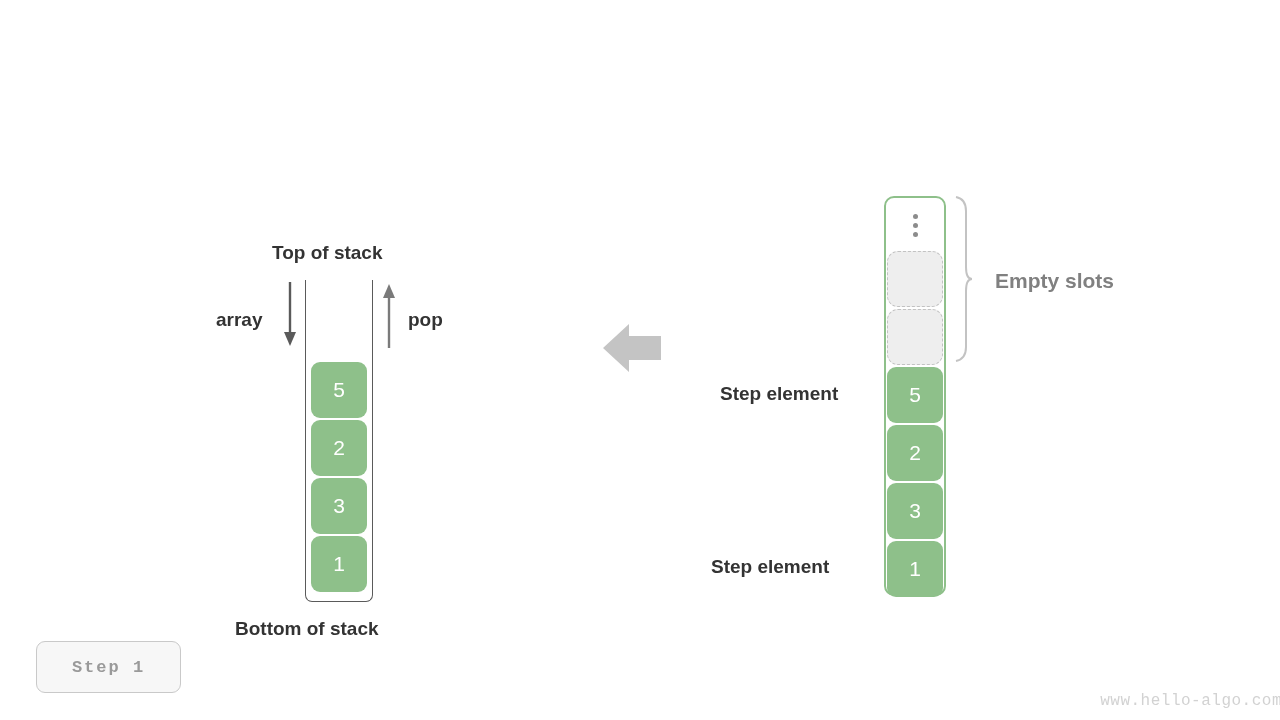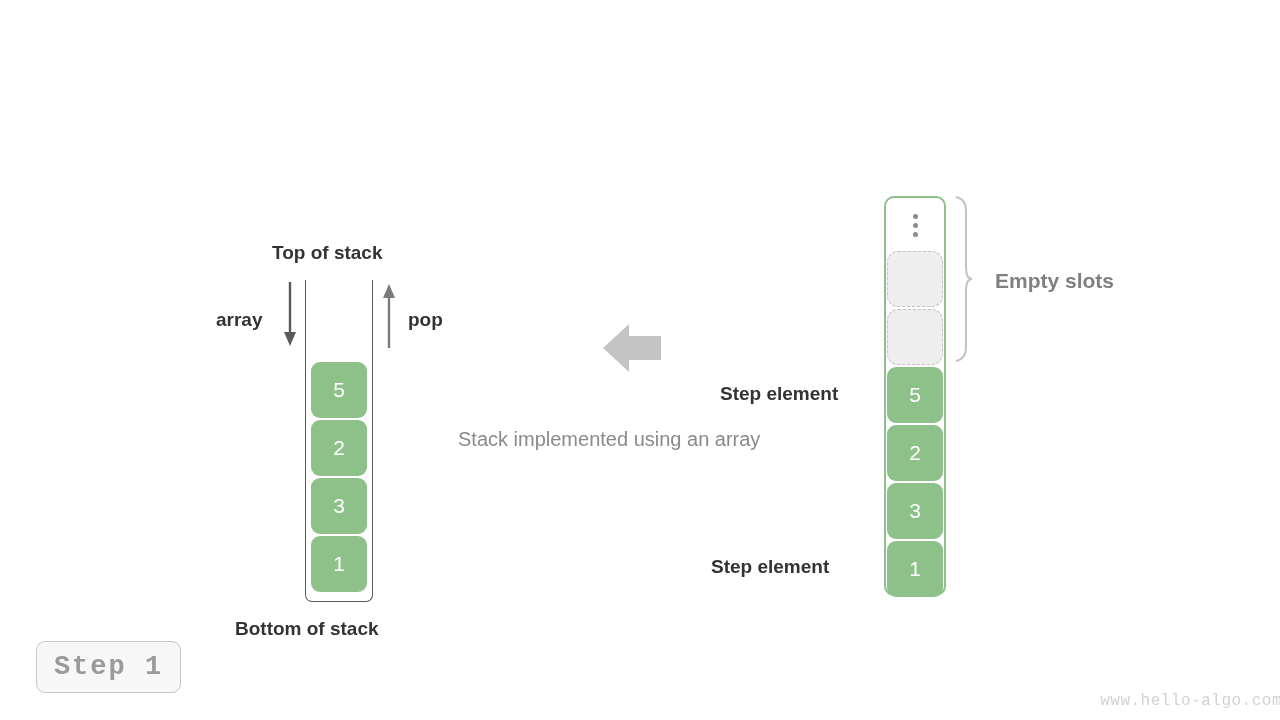--- a/index.html
+++ b/index.html
@@ -148,21 +148,21 @@
     background: #f7f7f7;
     border: 1.4px solid #c9c9c9;
     border-radius: 9px;
     box-sizing: border-box;
     display: flex;
     align-items: center;
     justify-content: center;
     color: #9a9a9a;
     font-family: "Liberation Mono", monospace;
     font-weight: bold;
-    font-size: 27px;
+    font-size: 17px;
     letter-spacing: 2px;
   }
 
   
   #watermark {
     position: absolute;
     right: 18px;
     bottom: 10px;
     color: #d2d2d2;
     font-family: "Liberation Mono", monospace;
@@ -200,21 +200,20 @@
       <div class="cell">1</div>
     </div>
 
     <div class="lbl lbl-dark" style="left:235px; top:619px;">Bottom of stack</div>
   </div>
 
   <svg id="center-arrow" width="62" height="54">
     <polygon points="0,26 26,2 26,14 58,14 58,38 26,38 26,50" fill="#c4c4c4"></polygon>
   </svg>
 
-  <div class="lbl caption" style="left:458px; top:429px;">Stack implemented using an array</div>
 
   <div>
 
     <div class="arr-container"></div>
 
     <div class="arr-inner">
       <div class="dots-cell">
         <div class="dot"></div>
         <div class="dot"></div>
         <div class="dot"></div>

